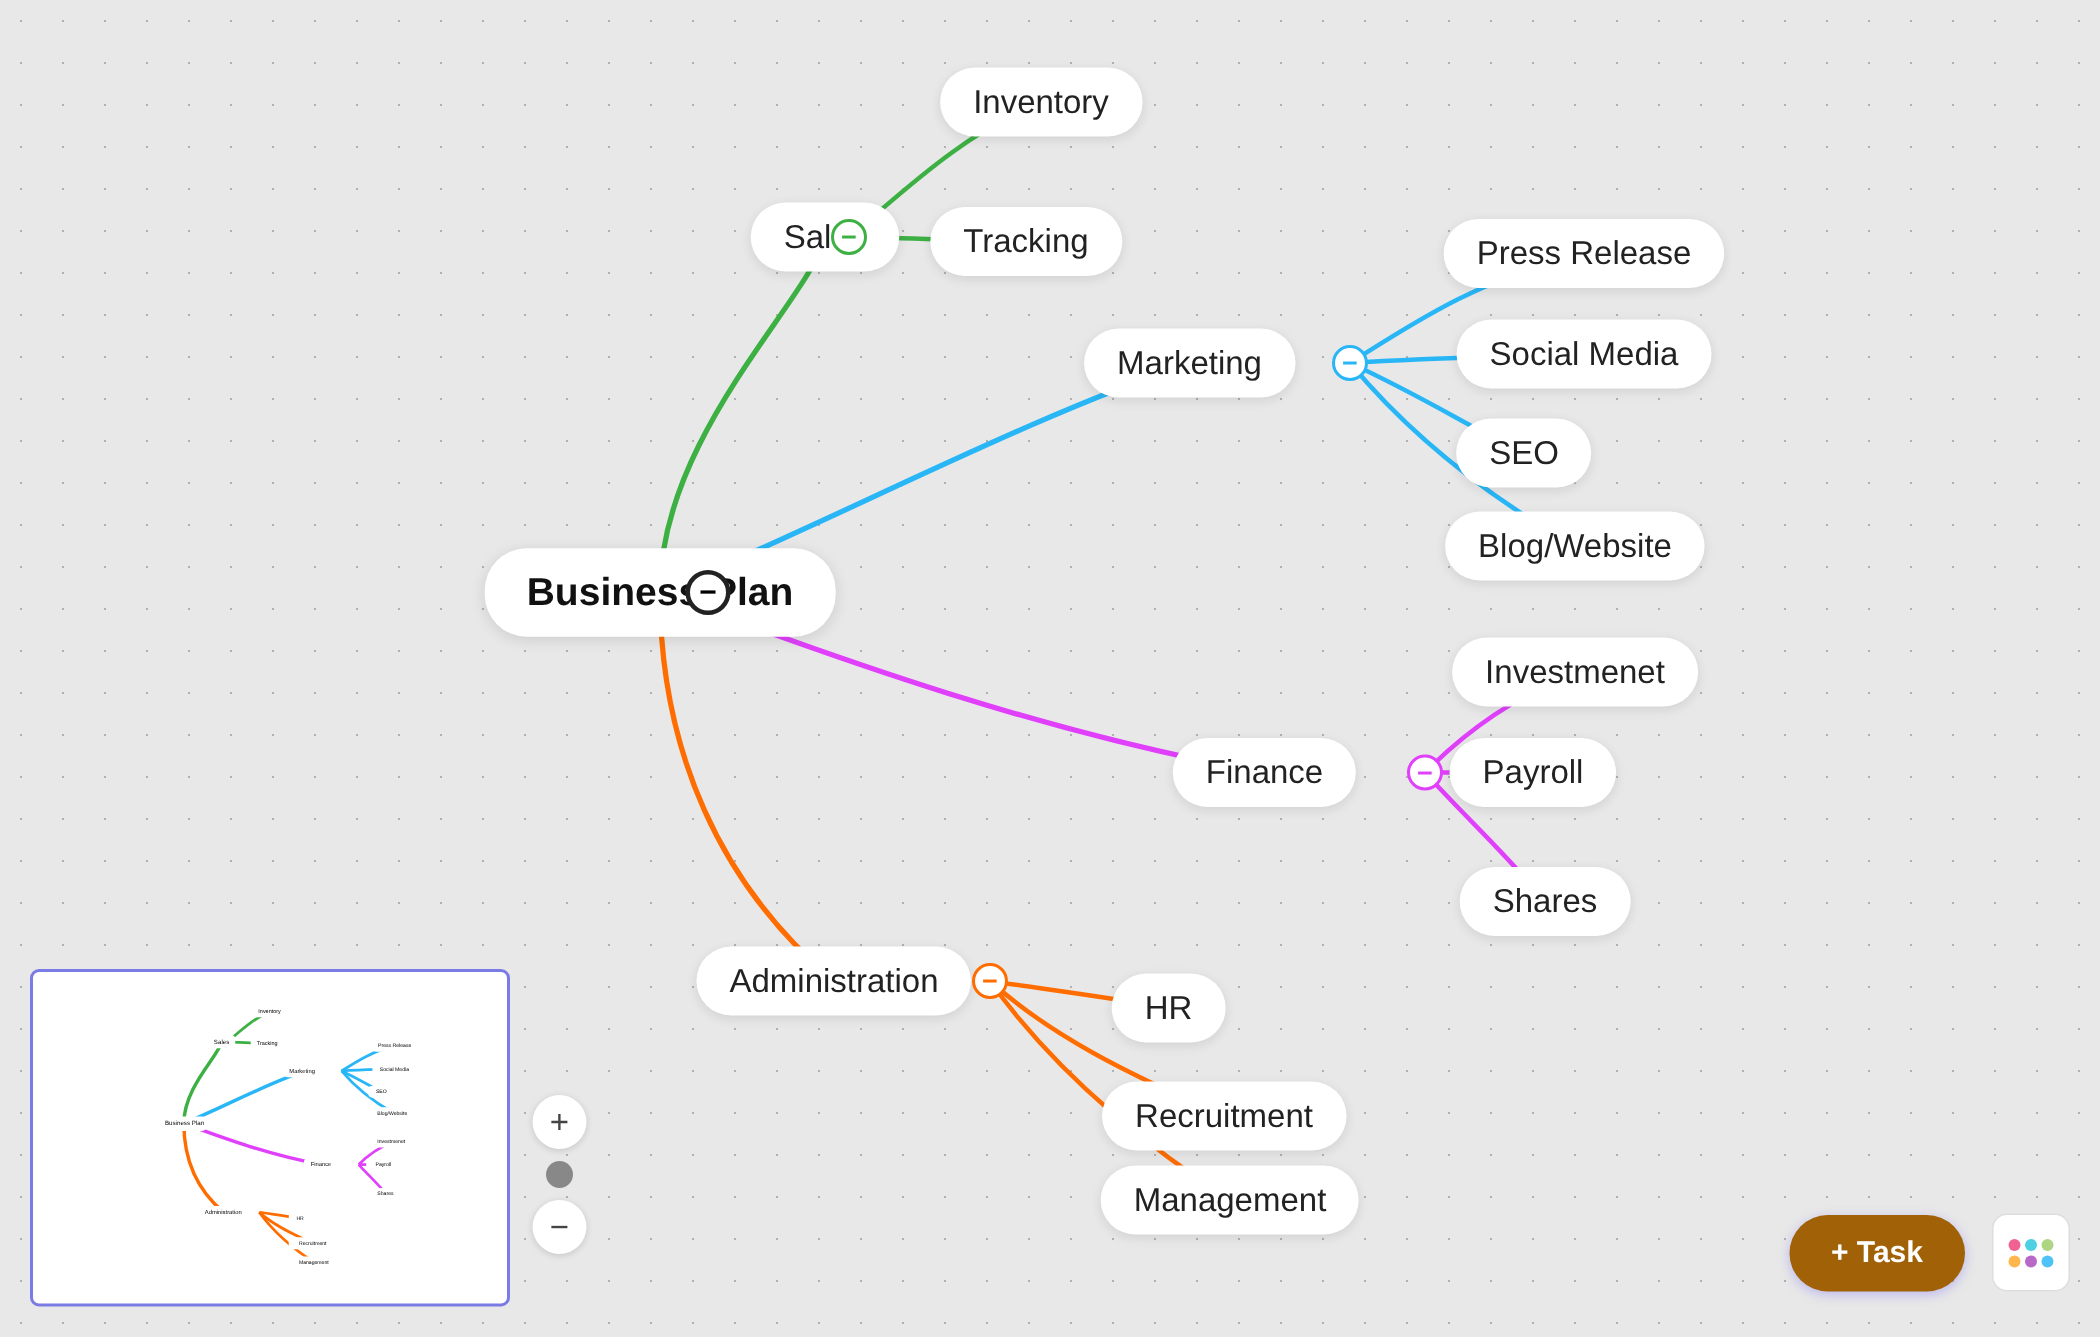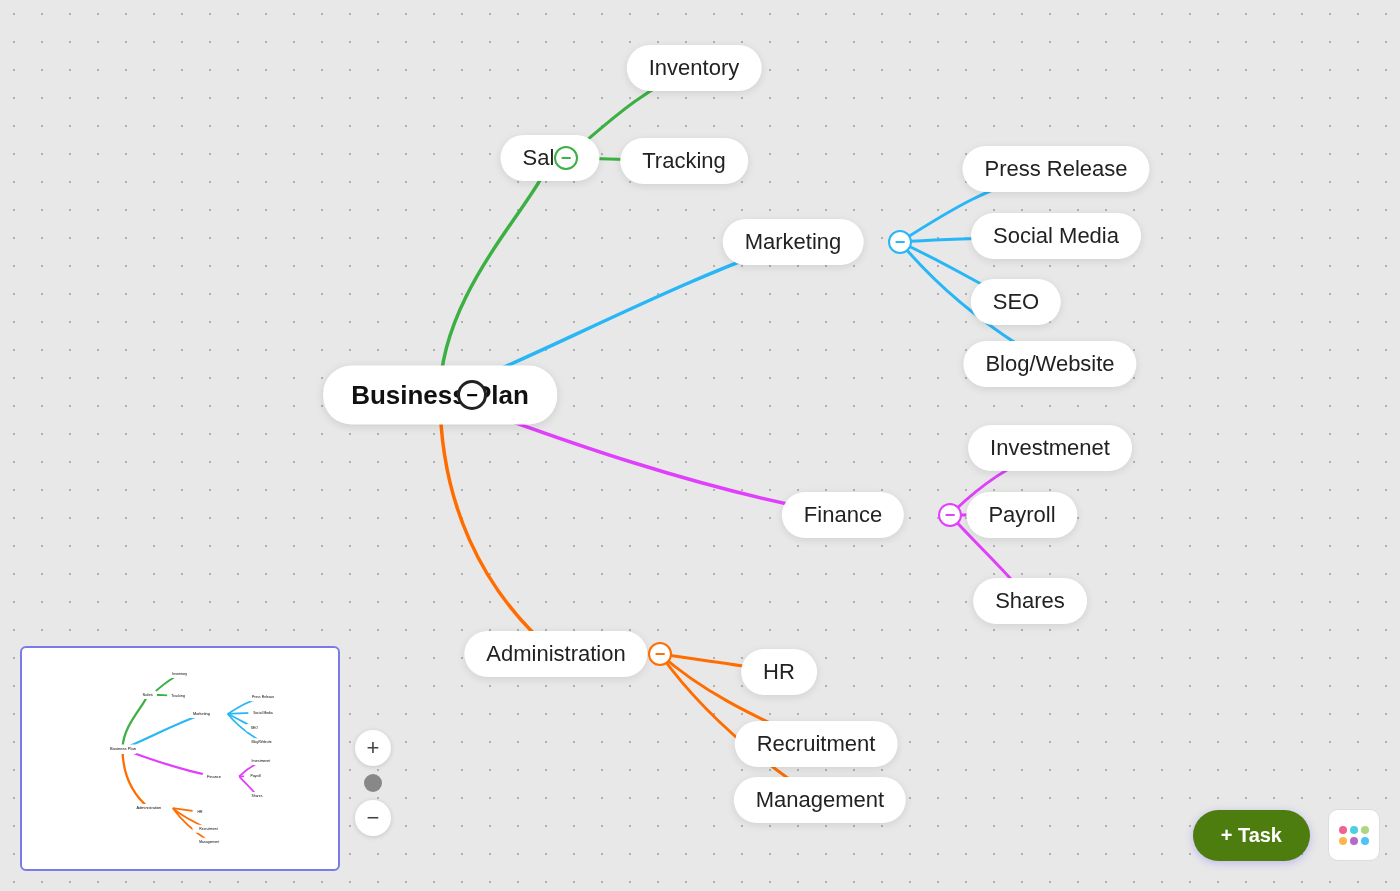--- a/index.html
+++ b/index.html
@@ -137,21 +137,21 @@
       background: #888;
       border-radius: 50%;
       margin: 0 auto;
     }
 
     
     .task-btn {
       position: absolute;
       bottom: 30px;
       right: 90px;
-      background: #4d7c0f;
+      background: #a16207;
       color: white;
       border: none;
       border-radius: 28px;
       padding: 14px 28px;
       font-size: 20px;
       font-weight: 600;
       cursor: pointer;
       display: flex;
       align-items: center;
       gap: 8px;

